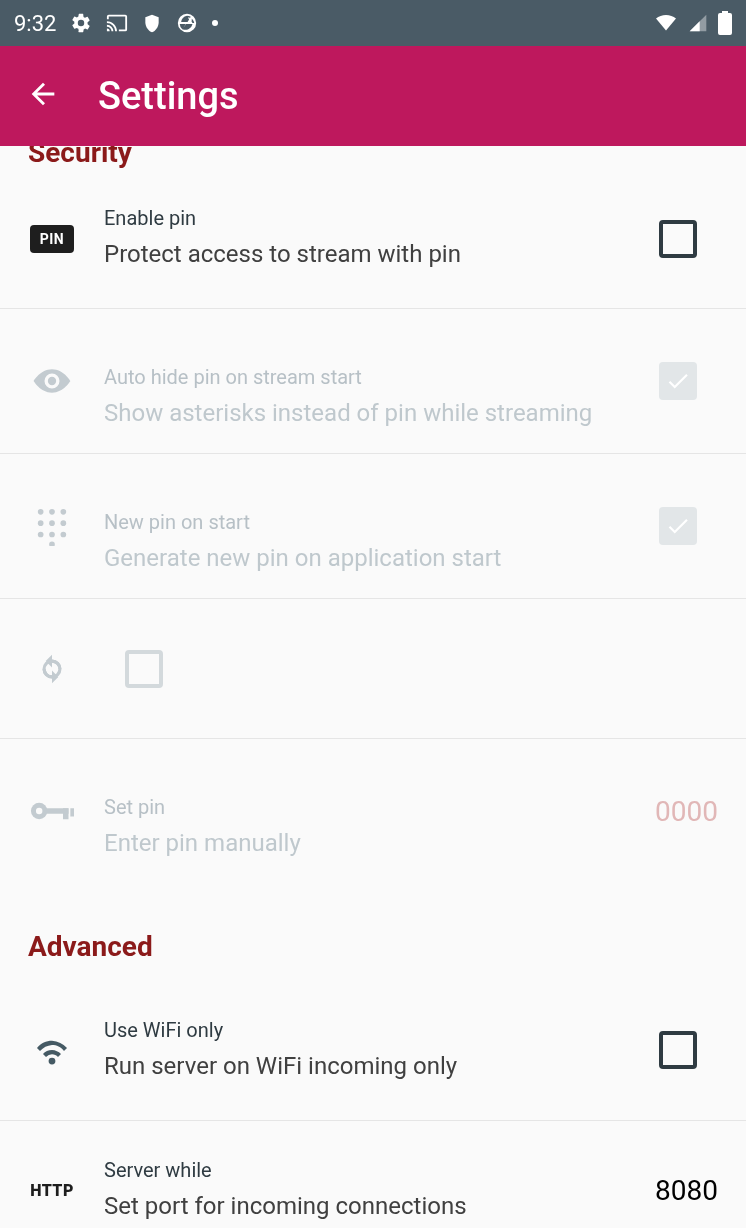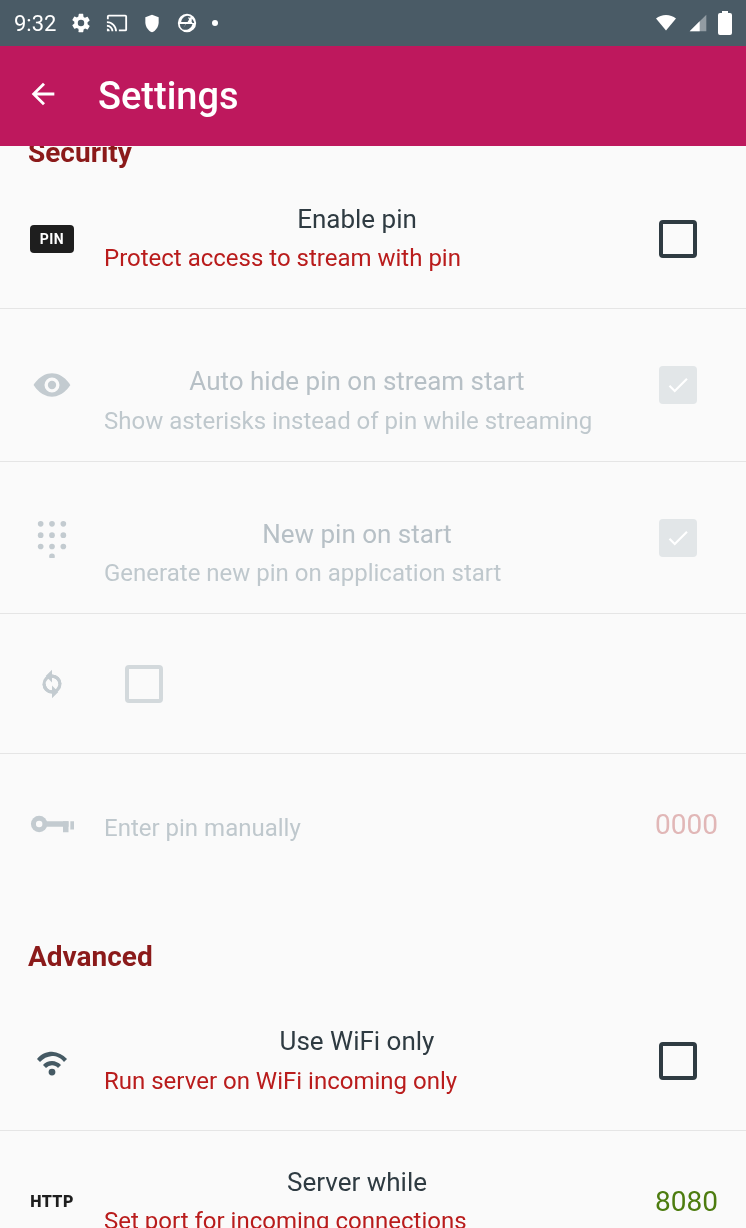--- a/index.html
+++ b/index.html
@@ -11,31 +11,31 @@
     .appbar { height: 100px; background: #be185d; color: #fff; display: flex; align-items: center; padding: 0 26px; gap: 38px; }
     .appbar .title { font-size: 38px; font-weight: 500; }
     .content { height: calc(1228px - 146px); overflow: hidden; }
     .section-header { color: #8b1a1a; font-size: 28px; font-weight: 700; padding: 0 28px; }
     .section-security { margin-top: -10px; } 
     .section-advanced { padding-top: 46px; padding-bottom: 18px; }
     .row { display: flex; align-items: center; padding: 24px 28px; border-bottom: 1px solid #e5e5e5; gap: 28px; min-height: 140px; }
     .row:last-child { border-bottom: none; }
     .row .icon { width: 48px; display: flex; align-items: center; justify-content: center; color: #455a64; }
     .row .texts { flex: 1; min-width: 0; }
-    .row .title { font-size: 26px; color: #2f3b42; line-height: 1.25; text-align: center; }
-    .row .subtitle { font-size: 24px; color: #b91c1c; margin-top: 8px; line-height: 1.3; }
+    .row .title { font-size: 20px; color: #2f3b42; line-height: 1.25; }
+    .row .subtitle { font-size: 24px; color: #404040; margin-top: 8px; line-height: 1.3; }
     .row.disabled .icon { color: #c3cbd0; }
     .row.disabled .title { color: #b7c0c6; margin-top: 32px; }
     .row.disabled .subtitle { color: #bfc8cd; }
     .row .trailing { width: 80px; display: flex; align-items: center; justify-content: center; }
     .checkbox { width: 38px; height: 38px; border: 4px solid #2f3b42; border-radius: 4px; background: transparent; }
     .checkbox.disabled { border-color: #d3d9dc; }
     .check-on { width: 38px; height: 38px; border-radius: 4px; background: #e2e6e8; display: flex; align-items: center; justify-content: center; }
     .check-on svg { width: 26px; height: 26px; }
-    .value-text { font-size: 28px; color: #4d7c0f; text-align: right; min-width: 80px; }
+    .value-text { font-size: 28px; color: #000000; text-align: right; min-width: 80px; }
     .value-text.disabled { color: #e1b7b7; }
     .pin-badge { width: 44px; height: 28px; background: #1e1e1e; border-radius: 4px; color: #fff; font-size: 14px; font-weight: 700; display: flex; align-items: center; justify-content: center; letter-spacing: 0.5px; }
     .sb-icon { display: inline-flex; }
   </style>
 </head>
 <body>
 
 <div class="statusbar">
   <div class="left">
     <span>9:32</span>
@@ -171,20 +171,21 @@
     <div class="icon">
       <svg width="44" height="28" viewBox="0 0 48 24" fill="currentColor">
           <circle cx="10" cy="12" r="9"></circle>
           <circle cx="10" cy="12" r="3.5" fill="#fafafa"></circle>
           <rect x="18" y="9" width="24" height="6"></rect>
           <rect x="36" y="9" width="6" height="12"></rect>
           <rect x="44" y="9" width="4" height="9"></rect>
         </svg>
     </div>
     <div class="texts">
+      <div class="title">Set pin</div>
       <div class="subtitle">Enter pin manually</div>
     </div>
     <div class="trailing" style="width:auto;">
         <div class="value-text disabled">0000</div>
       </div>
   </div>
 
   <div class="section-header section-advanced">Advanced</div>
 
   <div class="row">

